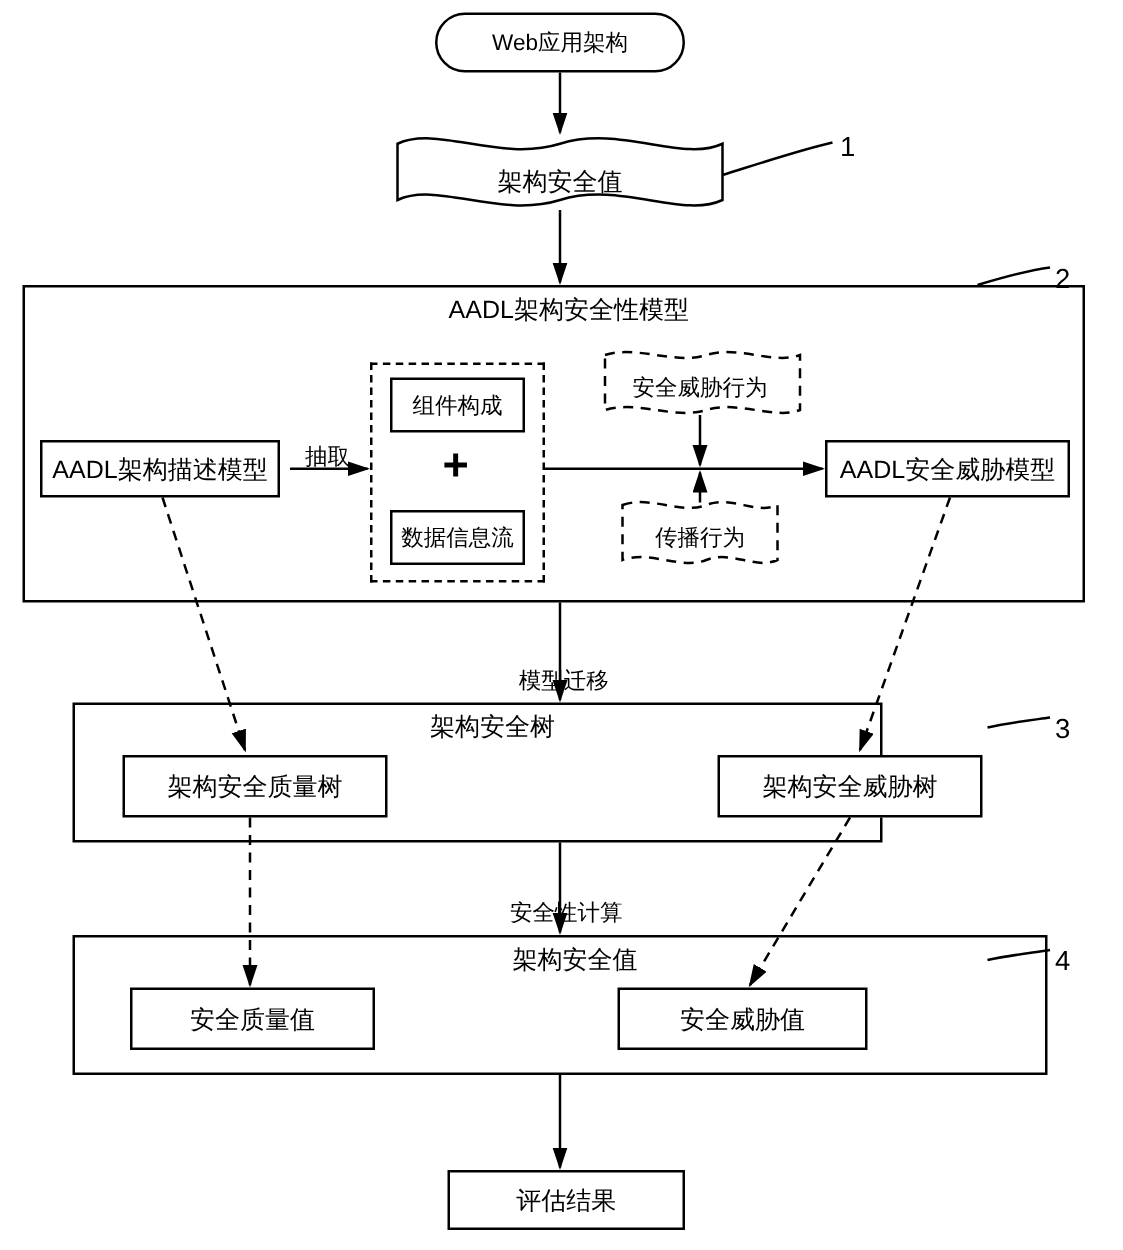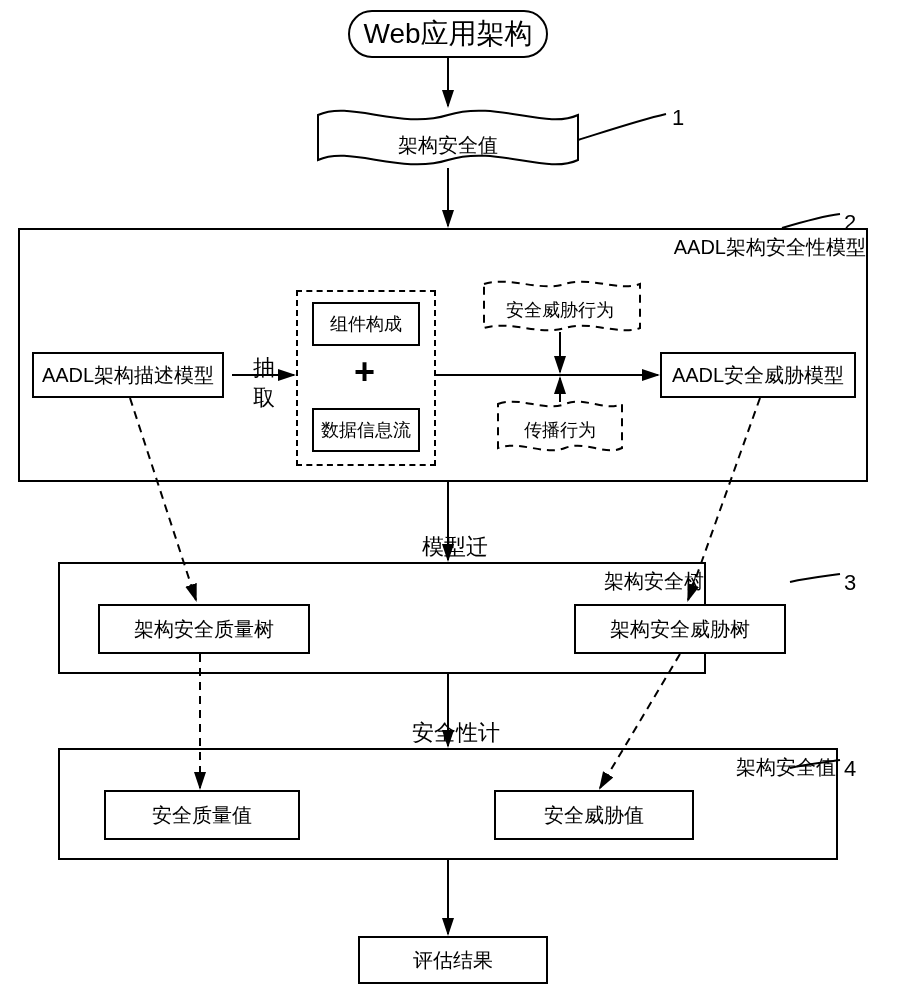--- a/index.html
+++ b/index.html
@@ -30,28 +30,27 @@
   }
   .container {
     position: absolute;
     border: 2px solid #000;
     background: #fff;
   }
   .container-title {
     position: absolute;
     left: 0; right: 0;
     top: 4px;
-    text-align: right;
+    text-align: center;
     font-size: 20px;
     padding-left: 24px;
   }
   .arrow-label {
     position: absolute;
-    font-size: 22px;
-    text-align: center;
+    font-size: 18px;
   }
   .callout-label {
     position: absolute;
     font-size: 22px;
   }
   .plus {
     position: absolute;
     font-size: 36px;
     font-weight: bold;
     line-height: 1;
@@ -67,21 +66,21 @@
     stroke: #000;
     stroke-width: 2;
     fill: none;
   }
   svg.overlay .dashed { stroke-dasharray: 8 6; }
   svg.overlay .arrowhead { fill: #000; stroke: none; }
 </style>
 </head>
 <body>
 
-<div class="node start-node" style="left:348px; top:10px; width:200px; height:48px; font-size:28px;">Web应用架构</div>
+<div class="node start-node" style="left:348px; top:10px; width:200px; height:48px; font-size:18px;">Web应用架构</div>
 
 <div style="position:absolute; left:318px; top:120px; width:260px; height:50px;
             display:flex; align-items:center; justify-content:center; font-size:20px;">架构安全值</div>
 
 <div class="container" style="left:18px; top:228px; width:850px; height:254px;">
   <div class="container-title">AADL架构安全性模型</div>
 </div>
 
 <div class="node" style="left:32px; top:352px; width:192px; height:46px;">AADL架构描述模型</div>
 

